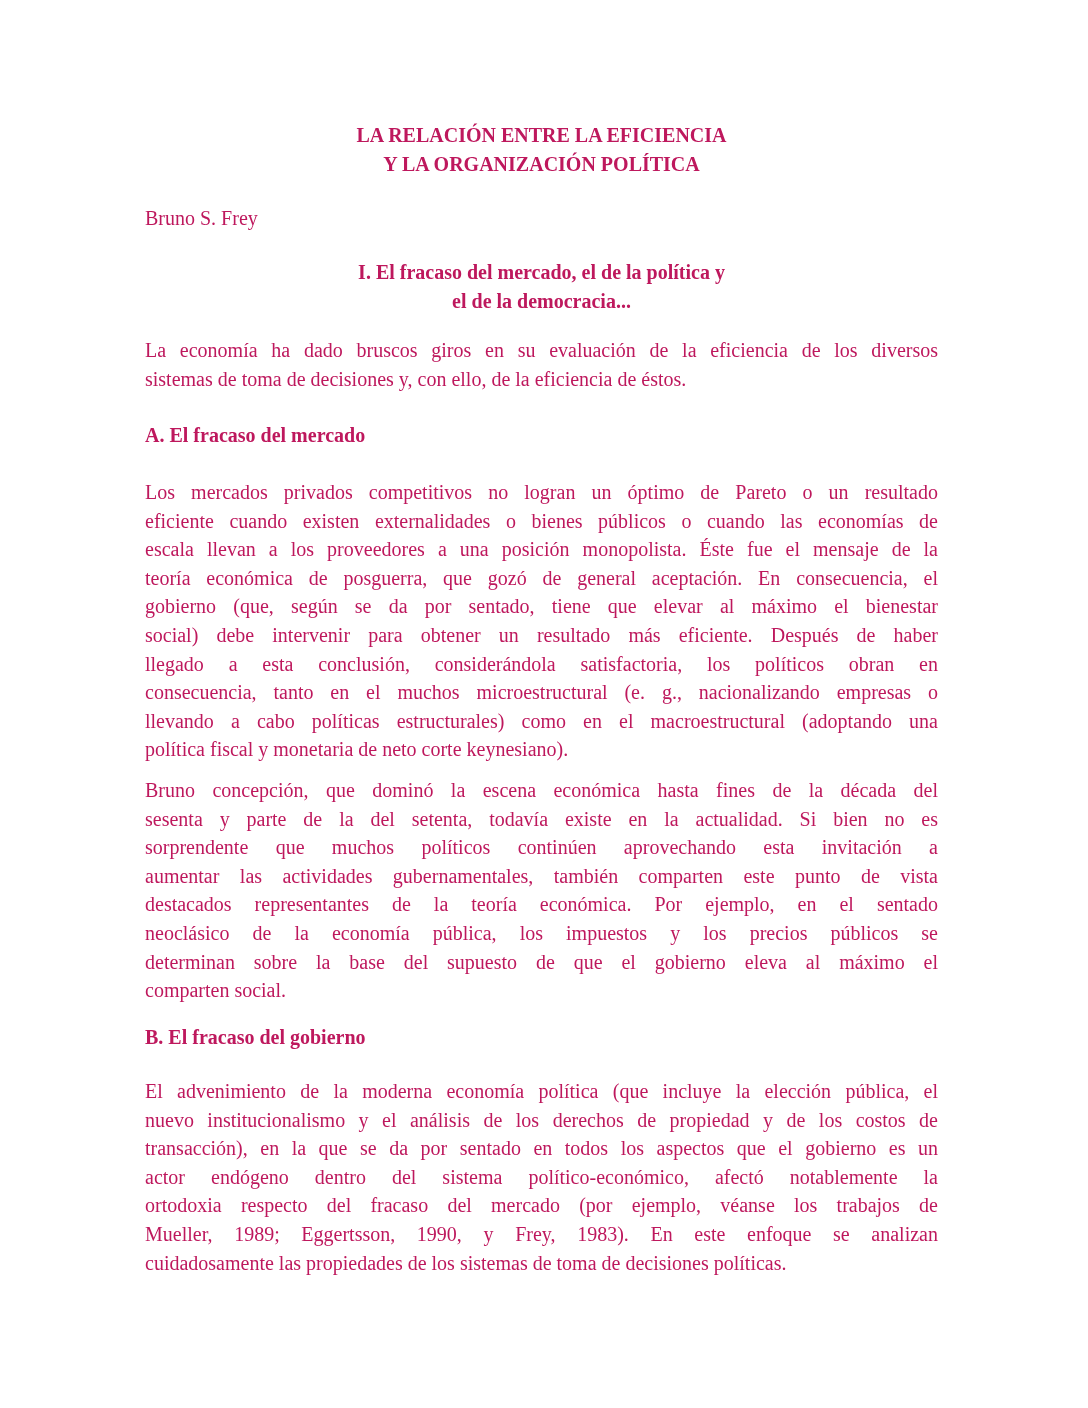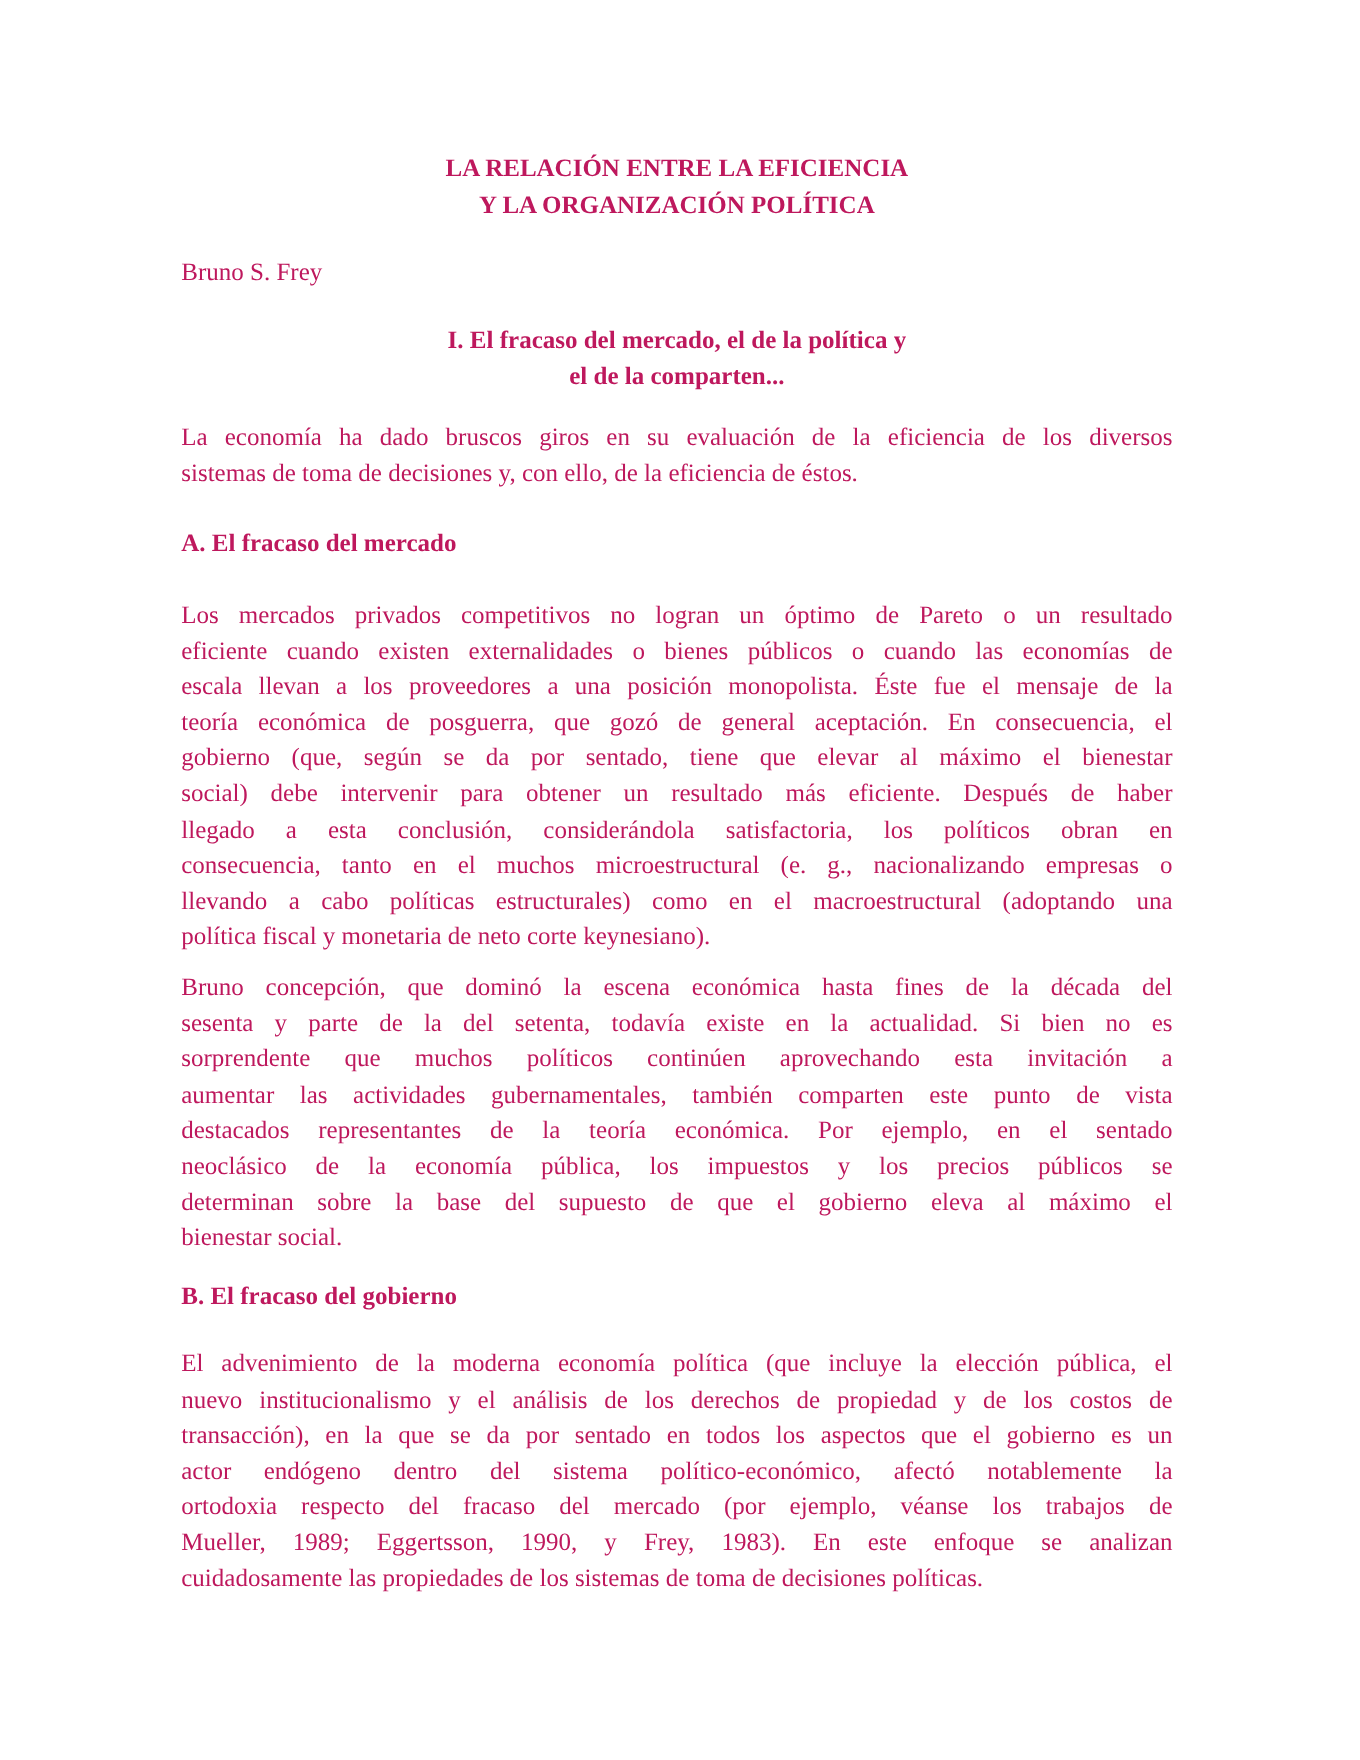--- a/index.html
+++ b/index.html
@@ -51,21 +51,21 @@
 
   <div class="block centered bold" style="top:121px;">
       <div class="tline">LA RELACIÓN ENTRE LA EFICIENCIA</div>
       <div class="tline tlast">Y LA ORGANIZACIÓN POLÍTICA</div>
     </div>
 
   <div class="block right-align" style="top:204px;">Bruno S. Frey</div>
 
   <div class="block centered bold" style="top:258px;">
       <div class="tline">I. El fracaso del mercado, el de la política y</div>
-      <div class="tline tlast">el de la comparten...</div>
+      <div class="tline tlast">el de la democracia...</div>
     </div>
 
   <div class="block" style="top:336px;">
       <div class="tline">La economía ha dado bruscos giros en su evaluación de la eficiencia de los diversos</div>
       <div class="tline tlast">sistemas de toma de decisiones y, con ello, de la eficiencia de éstos.</div>
     </div>
 
   <div class="block bold" style="top:421px;">A. El fracaso del mercado</div>
 
   <div class="block" style="top:478px;">
@@ -82,21 +82,21 @@
     </div>
 
   <div class="block" style="top:776px;">
       <div class="tline">Bruno concepción, que dominó la escena económica hasta fines de la década del</div>
       <div class="tline">sesenta y parte de la del setenta, todavía existe en la actualidad. Si bien no es</div>
       <div class="tline">sorprendente que muchos políticos continúen aprovechando esta invitación a</div>
       <div class="tline">aumentar las actividades gubernamentales, también comparten este punto de vista</div>
       <div class="tline">destacados representantes de la teoría económica. Por ejemplo, en el sentado</div>
       <div class="tline">neoclásico de la economía pública, los impuestos y los precios públicos se</div>
       <div class="tline">determinan sobre la base del supuesto de que el gobierno eleva al máximo el</div>
-      <div class="tline tlast">bienestar social.</div>
+      <div class="tline tlast">comparten social.</div>
     </div>
 
   <div class="block bold" style="top:1023px;">B. El fracaso del gobierno</div>
 
   <div class="block" style="top:1077px;">
       <div class="tline">El advenimiento de la moderna economía política (que incluye la elección pública, el</div>
       <div class="tline">nuevo institucionalismo y el análisis de los derechos de propiedad y de los costos de</div>
       <div class="tline">transacción), en la que se da por sentado en todos los aspectos que el gobierno es un</div>
       <div class="tline">actor endógeno dentro del sistema político-económico, afectó notablemente la</div>
       <div class="tline">ortodoxia respecto del fracaso del mercado (por ejemplo, véanse los trabajos de</div>

